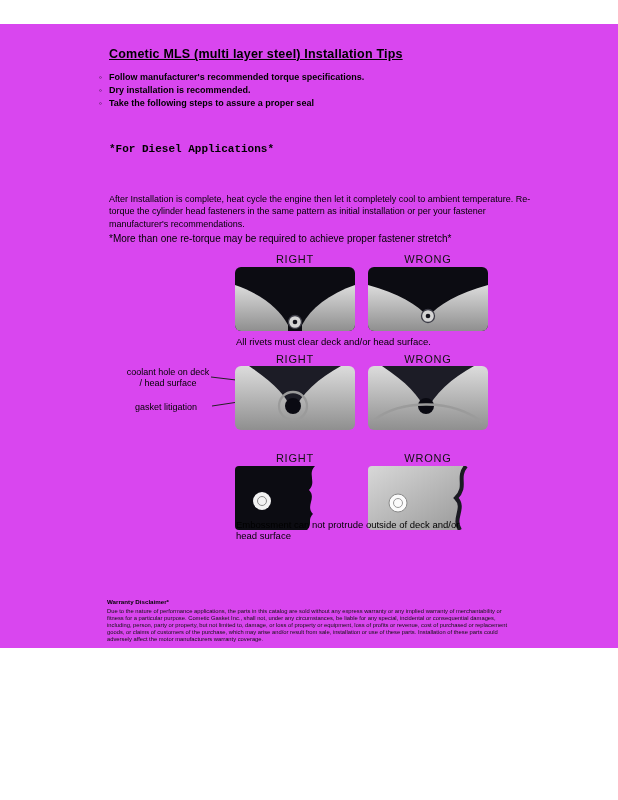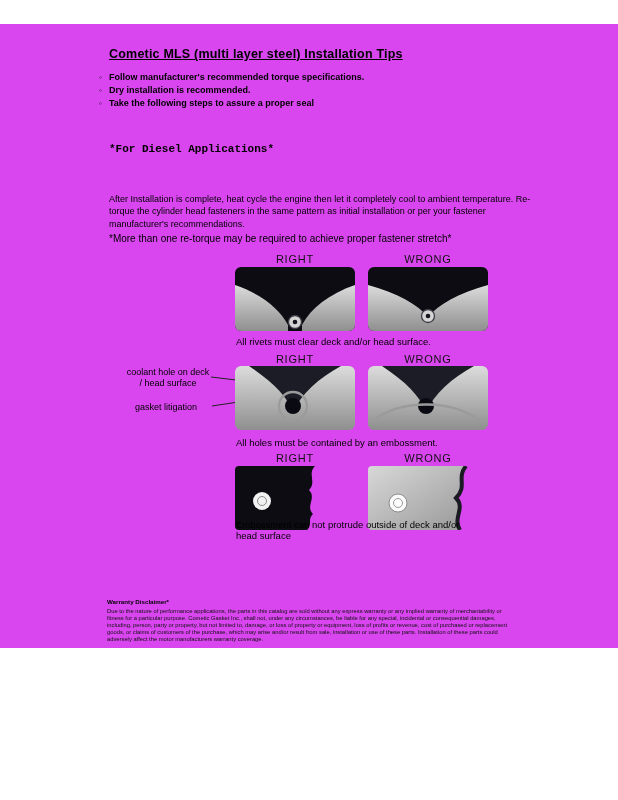--- a/index.html
+++ b/index.html
@@ -134,21 +134,20 @@
           <rect width="120" height="64" rx="6"></rect>
         </clipPath>
       </defs>
     <g clip-path="url(#c4)">
       <rect width="120" height="64" fill="url(#gMetal)"></rect>
       <path d="M14,0 C38,16 52,30 58,46 C66,28 84,12 106,0 Z" fill="#1c1c26"></path>
       <circle cx="58" cy="40" r="8" fill="#0a0a12"></circle>
       <path d="M6,54 C34,33 84,33 114,56" fill="none" stroke="#9b9b9b" stroke-width="2.3"></path>
     </g>
   </svg>
-  <div class="abs caption" style="left:236px; top:413px;">All holes must be contained by an embossment.</div>
 
   <div class="abs dlabel" style="left:235px; top:428px;">RIGHT</div>
   <div class="abs dlabel" style="left:368px; top:428px;">WRONG</div>
 
   <svg class="abs" style="left:235px; top:442px;" width="120" height="64">
     <defs>
         <clipPath id="c5">
           <rect width="120" height="64" rx="4"></rect>
         </clipPath>
       </defs>

